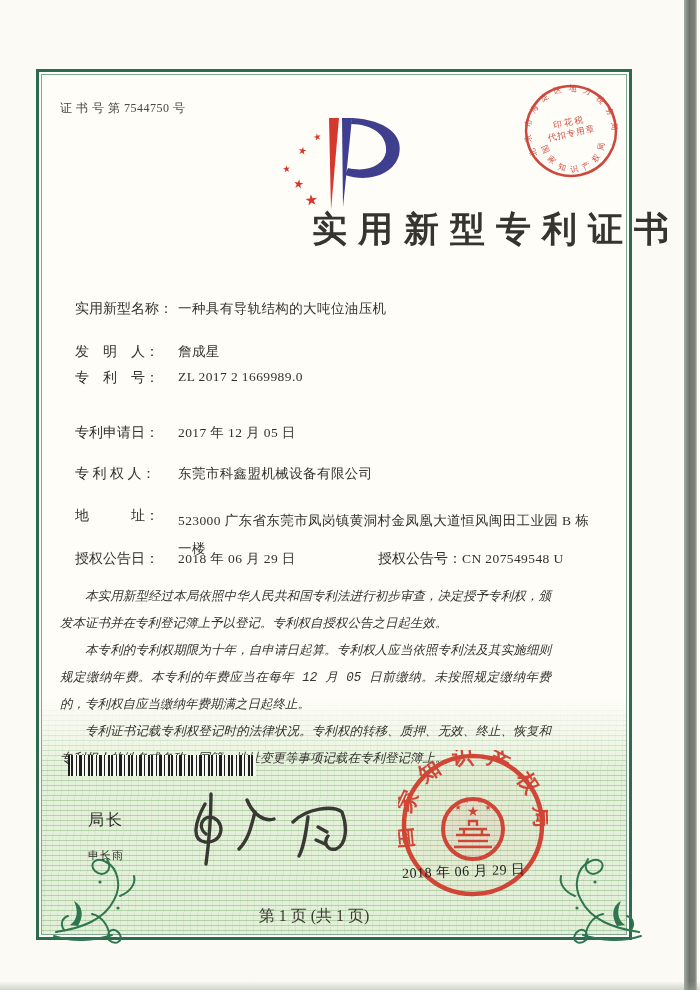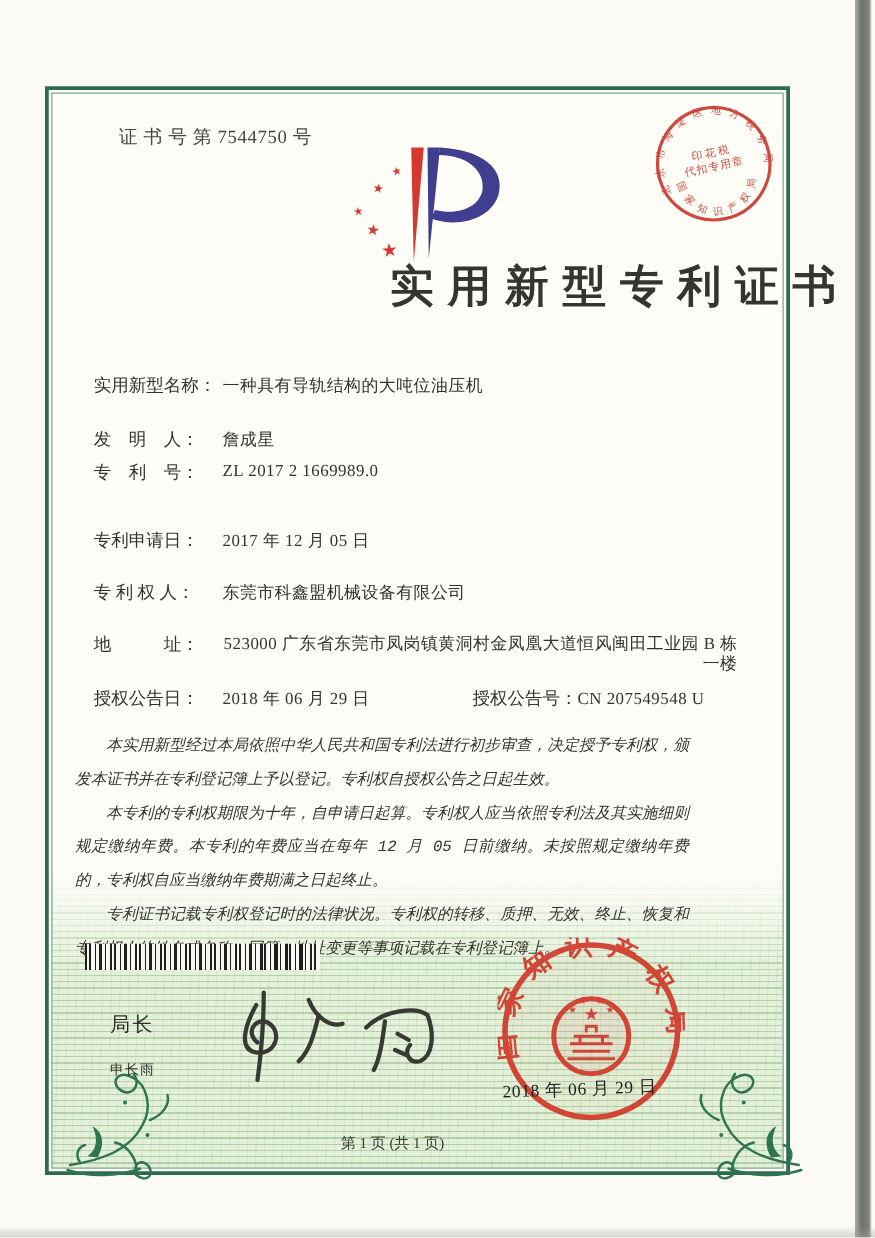--- a/index.html
+++ b/index.html
@@ -20,46 +20,46 @@
   .frame-inner{position:absolute;inset:2px;border:1px solid rgba(44,107,79,.6);pointer-events:none;}
   
   .band{position:absolute;left:3px;right:3px;bottom:3px;height:234px;
     background:
       repeating-linear-gradient(91.5deg, rgba(130,178,120,.14) 0 1px, rgba(255,255,255,0) 1px 7px),
       repeating-linear-gradient(to bottom, rgba(110,165,100,.40) 0 1px, rgba(228,241,218,.65) 1px 5px),
       linear-gradient(#eaf3e0,#e2eed6);}
   .band::before{content:"";position:absolute;left:0;right:0;top:0;height:72px;
     background:linear-gradient(to bottom,#fefdf8 0,rgba(254,253,248,0) 100%);}
   
-  .cert-no{left:60px;top:100px;font-size:15px;letter-spacing:.5px;color:#474640;margin-left:35px;}
+  .cert-no{left:60px;top:100px;font-size:12px;letter-spacing:.5px;color:#474640;}
   .title{left:20px;top:206px;width:660px;text-align:right;
     font-size:35px;font-weight:600;letter-spacing:11px;color:#35342f;}
   .fields{left:60px;top:300px;width:558px;font-size:13.5px;color:#33322d;}
   .field-row{position:absolute;left:0;white-space:nowrap;}
   .field-label{display:inline-block;width:103px;font-size:14px;vertical-align:top;white-space:pre;margin-left:15px;}
   .field-value{display:inline-block;letter-spacing:.4px;}
-  .field-value.wrap{white-space:normal;width:412px;line-height:16px;vertical-align:top;text-align:right;}
+  .field-value.wrap{white-space:normal;width:412px;line-height:28px;vertical-align:top;}
   .grant-row{position:absolute;left:0;top:250px;width:558px;}
   .grant-right{position:absolute;left:318px;top:0;white-space:nowrap;}
   .paras{left:60px;top:584px;width:491px;font-family:Liberation Mono, monospace;}
   .paras p{margin:0;font-size:12.5px;line-height:27px;text-indent:2em;
     text-align:justify;font-style:italic;color:#34332e;}
   .barcode{left:68px;top:755px;width:188px;height:21px;
     background:repeating-linear-gradient(90deg,
       #1e1e1e 0 2px,#f7f7f2 2px 3px,#1e1e1e 3px 5px,#f7f7f2 5px 8px,
       #1e1e1e 8px 9px,#f7f7f2 9px 11px,#1e1e1e 11px 14px,#f7f7f2 14px 16px,
       #1e1e1e 16px 17px,#f7f7f2 17px 20px);}
   .signer-title{left:88px;top:810px;font-size:16px;color:#2f2e29;letter-spacing:2px;}
   .signer-name{left:88px;top:836px;font-size:11px;color:#2f2e29;letter-spacing:1px;margin-top:12px;}
   .signature{left:175px;top:788px;}
   .seal{left:398px;top:750px;width:150px;height:150px;}
   .seal-date{left:402px;top:862px;width:170px;font-size:14px;color:#1d1d1b;
     letter-spacing:.5px;transform:rotate(-2deg);white-space:nowrap;}
   .stamp{left:522px;top:82px;width:98px;height:98px;transform:rotate(-12deg);opacity:.92;}
-  .footer{left:24px;top:906px;width:580px;text-align:center;font-size:12px;color:#3b3a34;}
+  .footer{left:24px;top:906px;width:580px;text-align:center;font-size:16px;color:#3b3a34;}
   .logo{left:272px;top:112px;}
   .flourish{width:120px;height:112px;}
   .flourish.fl-left{left:50px;top:836px;}
   .flourish.fl-right{left:525px;top:836px;transform:scaleX(-1);}
 </style>
 </head>
 <body>
 
 <div class="abs frame">
   <div class="band"></div>

